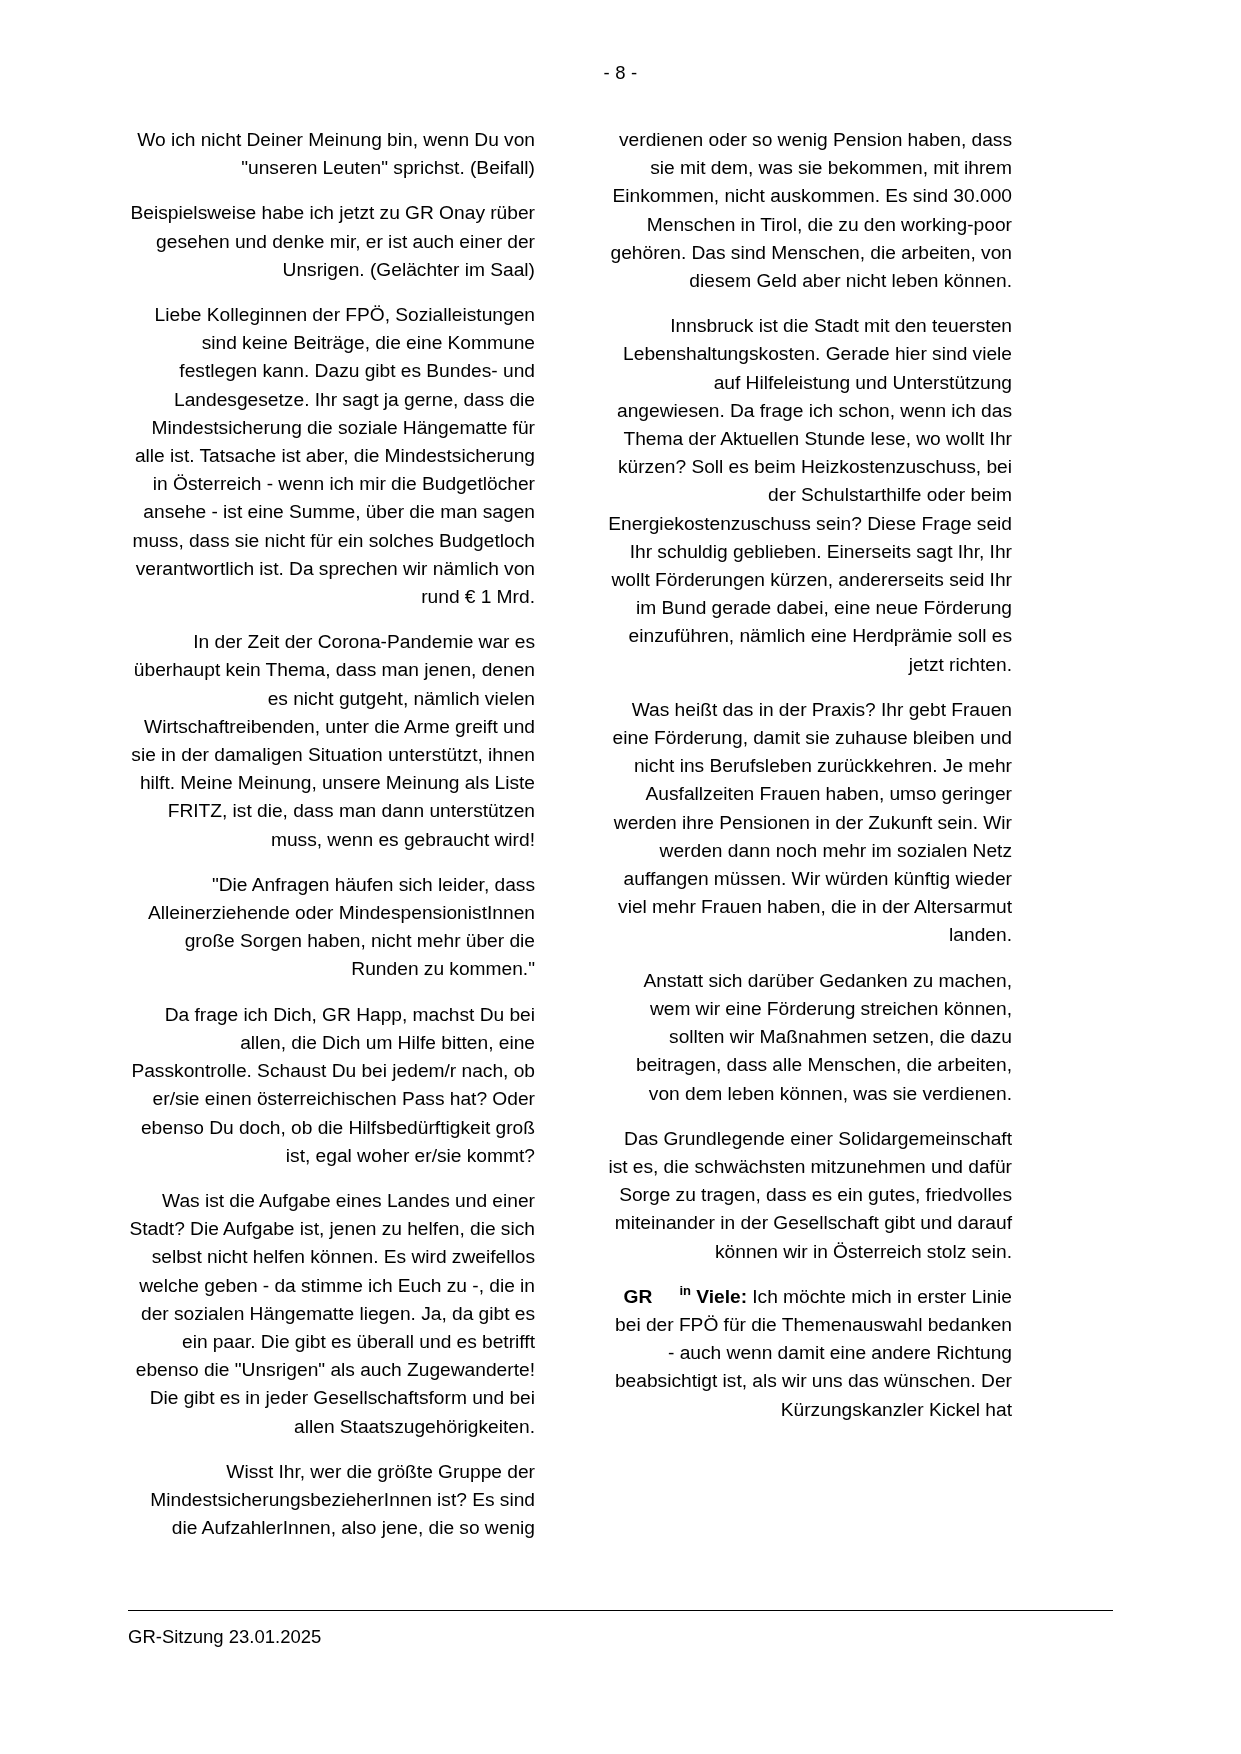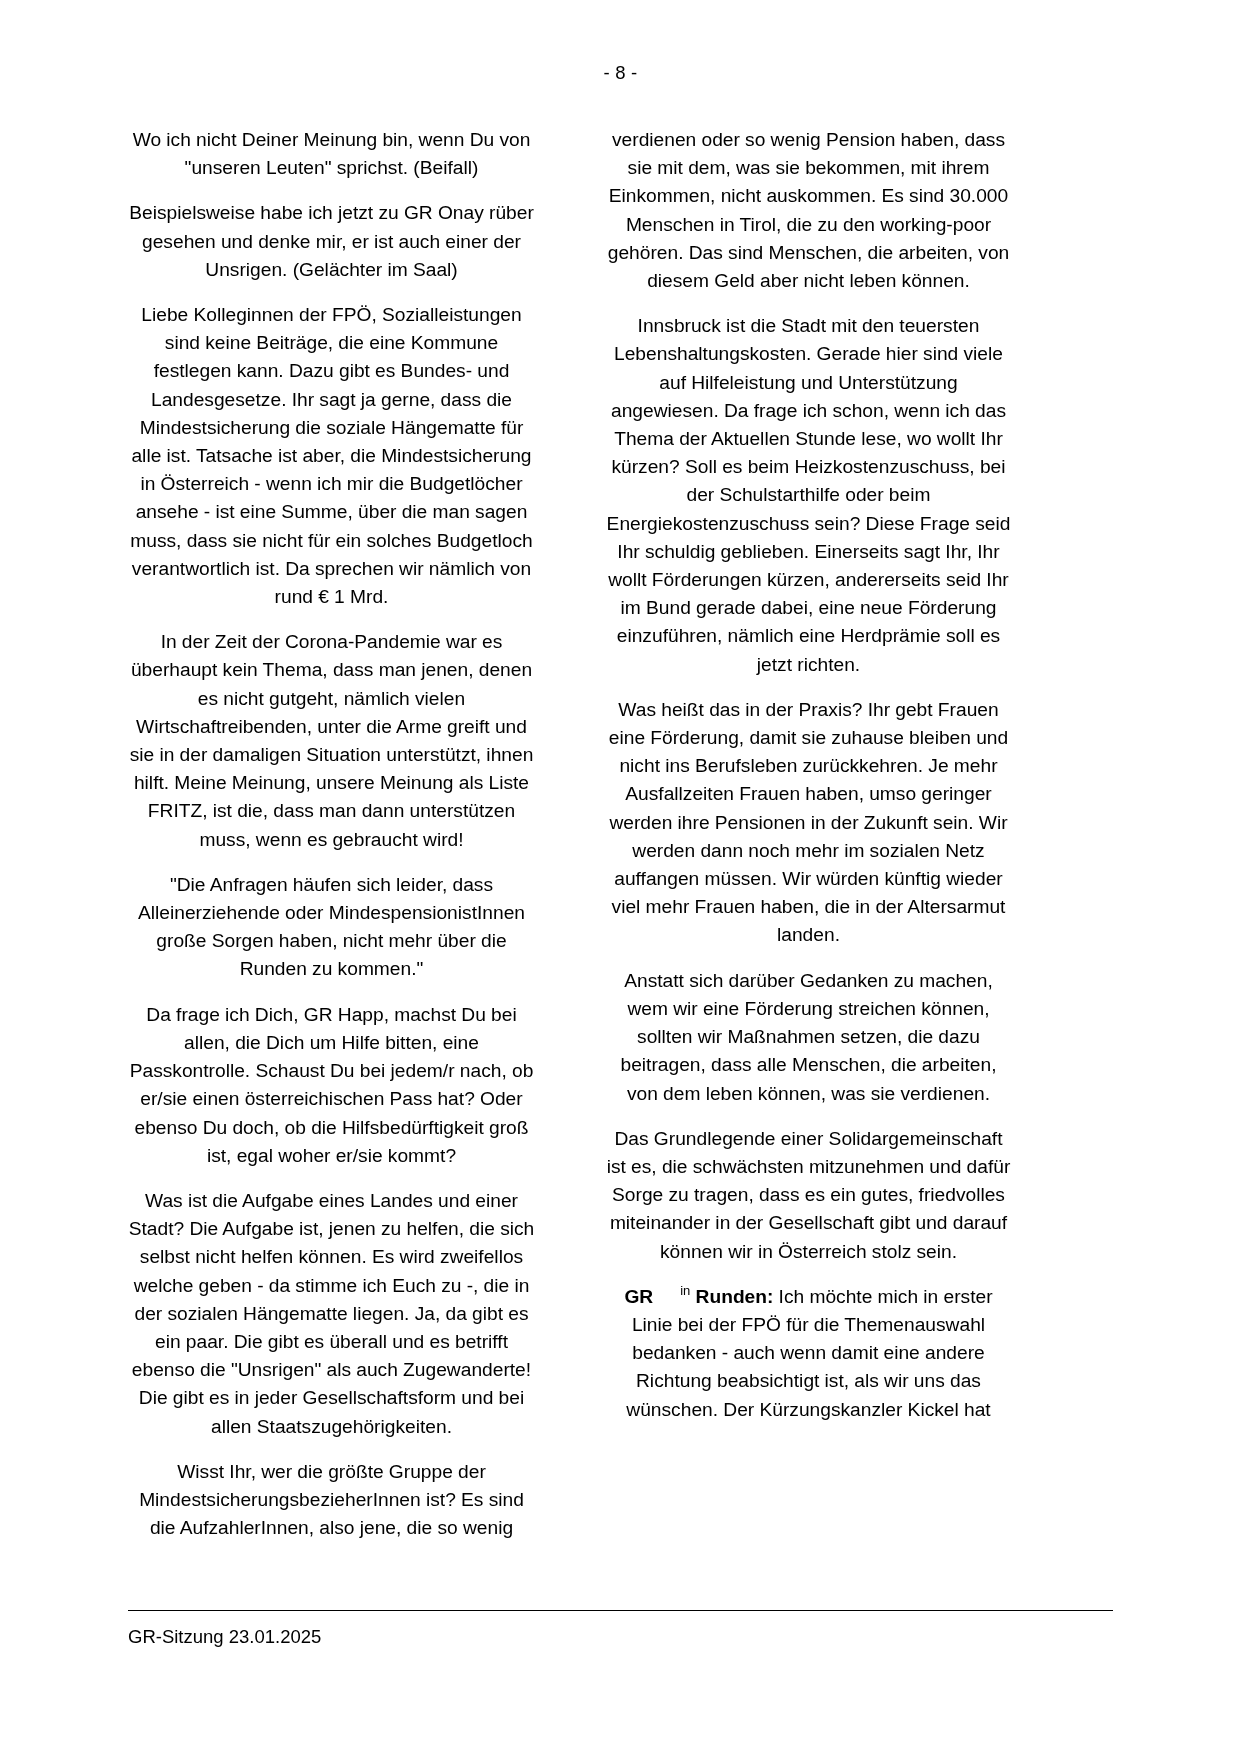--- a/index.html
+++ b/index.html
@@ -38,33 +38,33 @@
     gap: 70px;
   }
   .column {
     width: 407px;
     flex: 0 0 407px;
   }
   p.para {
     margin: 0 0 17px 0;
     font-size: 19.2px;
     line-height: 28.2px;
-    text-align: center;
+    text-align: right;
     hyphens: manual;
     word-spacing: -0.1px;
   }
   p.para:last-child {
     margin-bottom: 0;
   }
   .speaker {
     font-weight: bold;
   }
   .speaker sup {
     font-size: 0.68em;
-    font-weight: normal;
+    font-weight: bold;
     vertical-align: super;
     line-height: 0;
     padding-left: 27px;
   }
   .footer-rule {
     position: absolute;
     left: 128px;
     top: 1610px;
     width: 985px;
     height: 1px;
@@ -97,21 +97,21 @@
       <p class="para">Was ist die Aufgabe eines Landes und einer Stadt? Die Aufgabe ist, jenen zu helfen, die sich selbst nicht helfen können. Es wird zweifellos welche geben - da stimme ich Euch zu -, die in der sozialen Hängematte liegen. Ja, da gibt es ein paar. Die gibt es überall und es betrifft ebenso die "Unsrigen" als auch Zugewanderte! Die gibt es in jeder Gesellschaftsform und bei allen Staatszugehörigkeiten.</p>
       <p class="para">Wisst Ihr, wer die größte Gruppe der MindestsicherungsbezieherInnen ist? Es sind die AufzahlerInnen, also jene, die so wenig</p>
     </div>
 
     <div class="column">
       <p class="para">verdienen oder so wenig Pension haben, dass sie mit dem, was sie bekommen, mit ihrem Einkommen, nicht auskommen. Es sind 30.000 Menschen in Tirol, die zu den working-poor gehören. Das sind Menschen, die arbeiten, von diesem Geld aber nicht leben können.</p>
       <p class="para">Innsbruck ist die Stadt mit den teuersten Lebenshaltungskosten. Gerade hier sind viele auf Hilfeleistung und Unterstützung angewiesen. Da frage ich schon, wenn ich das Thema der Aktuellen Stunde lese, wo wollt Ihr kürzen? Soll es beim Heizkostenzuschuss, bei der Schulstarthilfe oder beim Energiekostenzuschuss sein? Diese Frage seid Ihr schuldig geblieben. Einerseits sagt Ihr, Ihr wollt Förderungen kürzen, andererseits seid Ihr im Bund gerade dabei, eine neue Förderung einzuführen, nämlich eine Herdprämie soll es jetzt richten.</p>
       <p class="para">Was heißt das in der Praxis? Ihr gebt Frauen eine Förderung, damit sie zuhause bleiben und nicht ins Berufsleben zurückkehren. Je mehr Ausfallzeiten Frauen haben, umso geringer werden ihre Pensionen in der Zukunft sein. Wir werden dann noch mehr im sozialen Netz auffangen müssen. Wir würden künftig wieder viel mehr Frauen haben, die in der Altersarmut landen.</p>
       <p class="para">Anstatt sich darüber Gedanken zu machen, wem wir eine Förderung streichen können, sollten wir Maßnahmen setzen, die dazu beitragen, dass alle Menschen, die arbeiten, von dem leben können, was sie verdienen.</p>
       <p class="para">Das Grundlegende einer Solidargemeinschaft ist es, die schwächsten mitzunehmen und dafür Sorge zu tragen, dass es ein gutes, friedvolles miteinander in der Gesellschaft gibt und darauf können wir in Österreich stolz sein.</p>
-      <p class="para"><span class="speaker"><span>GR</span><sup>in</sup><span> Runden:</span></span><span> Ich möchte mich in erster Linie bei der FPÖ für die Themenauswahl bedanken - auch wenn damit eine andere Richtung beabsichtigt ist, als wir uns das wünschen. Der Kürzungskanzler Kickel hat</span></p>
+      <p class="para"><span class="speaker"><span>GR</span><sup>in</sup><span> Viele:</span></span><span> Ich möchte mich in erster Linie bei der FPÖ für die Themenauswahl bedanken - auch wenn damit eine andere Richtung beabsichtigt ist, als wir uns das wünschen. Der Kürzungskanzler Kickel hat</span></p>
     </div>
 
   </div>
 
   <div class="footer-rule"></div>
   <div class="footer-text">GR-Sitzung 23.01.2025</div>
 
 </div>
 
 </body></html>

